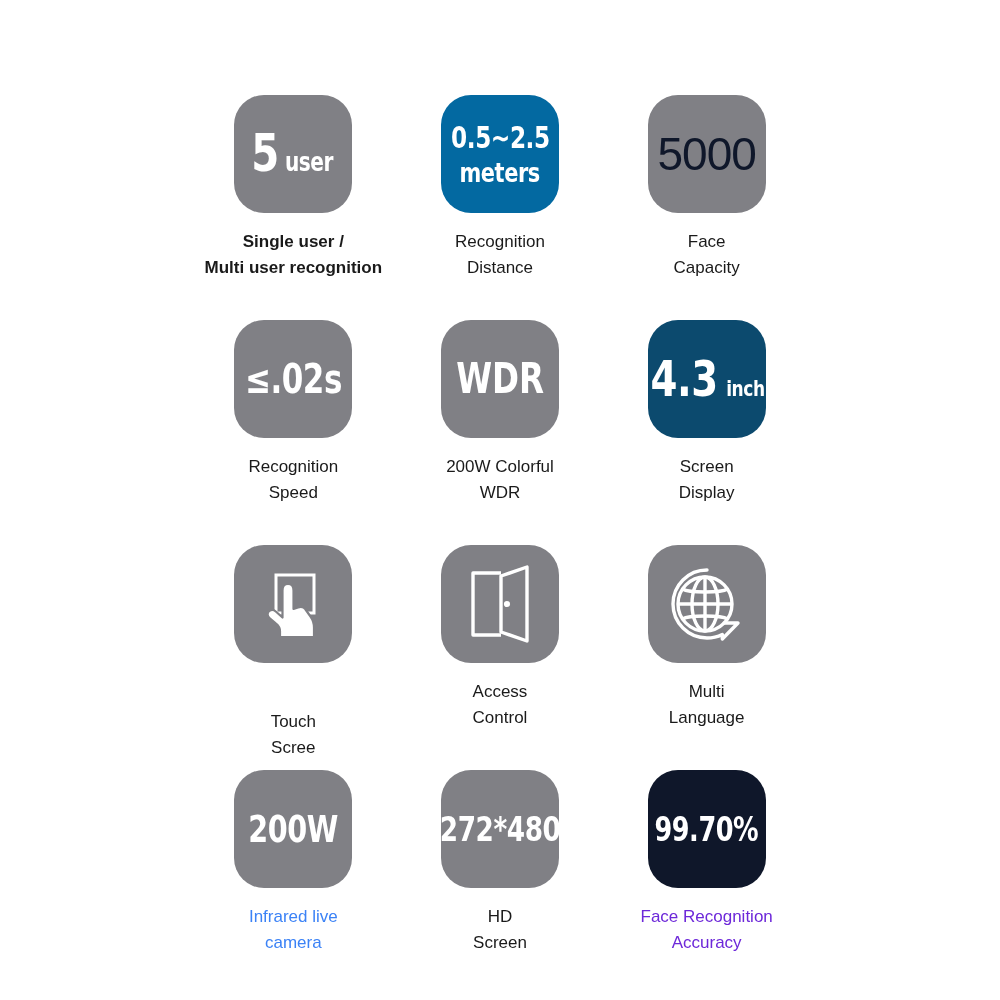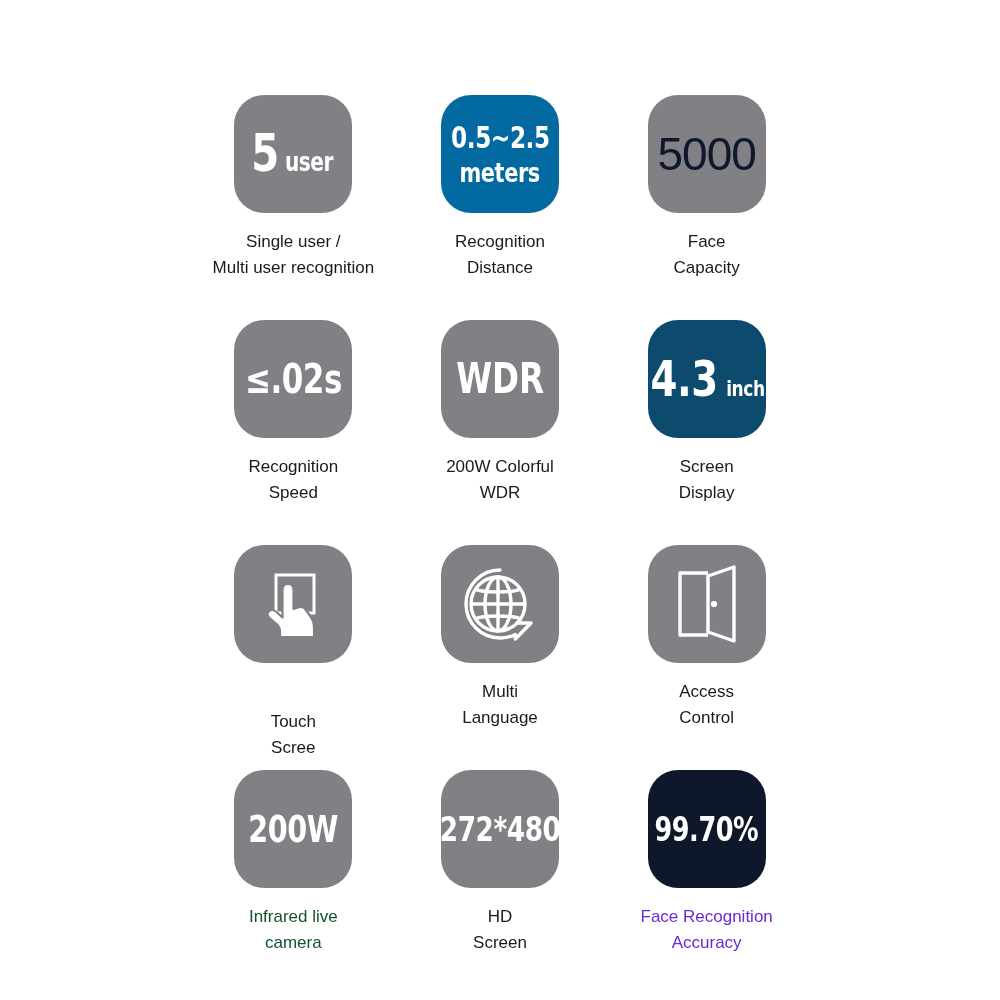--- a/index.html
+++ b/index.html
@@ -107,21 +107,21 @@
 
     <div class="cell">
       <div class="tile" style="background: rgb(128, 128, 133);">
         <div class="inner">
           <div class="row-5user">
             <span class="tt big5">5</span>
             <span class="tt sub-user">user</span>
           </div>
         </div>
       </div>
-      <div class="caption" style="color: rgb(26, 26, 26);">
+      <div class="caption" style="color: rgb(26, 26, 26); font-weight: bold;">
         <span class="ln">Single user /</span>
         <span class="ln">Multi user recognition</span>
       </div>
     </div>
 
     <div class="cell">
       <div class="tile" style="background: #0369a1;">
         <div class="inner">
           <span class="tt l1">0.5∼2.5</span>
           <span class="tt l2" style="margin-top:6px">meters</span>
@@ -189,20 +189,36 @@
         <span>
           <svg class="ico" width="82" height="82" viewBox="0 0 82 82">
             <rect x="24" y="12" width="38" height="38" fill="none" stroke="#ffffff" stroke-width="3"></rect>
             <path d="M36 21 L36 21 C39.5 21 41.5 24 41.5 27.5 L41.5 46 L46 44.5 C49 43.4 52 44.2 53.5 46.5 L58.5 53.5 C61 57 62 60.5 62 64.5 L62 74 L28 74 L28 68 C28 65 26.5 62.5 24 60.5 L17.5 55 C15 53 15 49.5 17.5 47.8 C19.5 46.4 22 46.8 23.8 48.5 L30.5 54.5 L30.5 27.5 C30.5 24 32.5 21 36 21 Z" fill="#ffffff" stroke="#808085" stroke-width="2.2" stroke-linejoin="round"></path>
           </svg>
         </span>
       </div>
       <div class="caption" style="color: rgb(26, 26, 26); margin-top: 46px;">
         <span class="ln">Touch</span>
         <span class="ln">Scree</span>
+      </div>
+    </div>
+
+    <div class="cell">
+      <div class="tile" style="background: rgb(128, 128, 133);">
+        <span>
+          <svg class="ico" width="84" height="84" viewBox="0 0 84 84">
+            <polyline points="43,11 15,11 15,73 43,73" fill="none" stroke="#ffffff" stroke-width="3.4" stroke-linejoin="round"></polyline>
+            <polygon points="43,14 69,5 69,79 43,70" fill="none" stroke="#ffffff" stroke-width="3.4" stroke-linejoin="round"></polygon>
+            <circle cx="49" cy="42" r="3.1" fill="#ffffff"></circle>
+          </svg>
+        </span>
+      </div>
+      <div class="caption" style="color: rgb(26, 26, 26);">
+        <span class="ln">Access</span>
+        <span class="ln">Control</span>
       </div>
     </div>
 
     <div class="cell">
       <div class="tile" style="background: rgb(128, 128, 133);">
         <span>
           <svg class="ico" width="86" height="86" viewBox="0 0 86 86">
             <path d="M43 9 C24.2 9 9 24.2 9 43 C9 61.8 24.2 77 43 77 C48.5 77 53.7 75.7 58.3 73.4 L58.3 78 L74 62 L60 62" fill="none" stroke="#ffffff" stroke-width="3.4" stroke-linejoin="round" stroke-linecap="round"></path>
             <circle cx="41" cy="43" r="27" fill="none" stroke="#ffffff" stroke-width="3.4"></circle>
             <ellipse cx="41" cy="43" rx="13" ry="27" fill="none" stroke="#ffffff" stroke-width="3.4"></ellipse>
@@ -214,41 +230,25 @@
         </span>
       </div>
       <div class="caption" style="color: rgb(26, 26, 26);">
         <span class="ln">Multi</span>
         <span class="ln">Language</span>
       </div>
     </div>
 
     <div class="cell">
       <div class="tile" style="background: rgb(128, 128, 133);">
-        <span>
-          <svg class="ico" width="84" height="84" viewBox="0 0 84 84">
-            <polyline points="43,11 15,11 15,73 43,73" fill="none" stroke="#ffffff" stroke-width="3.4" stroke-linejoin="round"></polyline>
-            <polygon points="43,14 69,5 69,79 43,70" fill="none" stroke="#ffffff" stroke-width="3.4" stroke-linejoin="round"></polygon>
-            <circle cx="49" cy="42" r="3.1" fill="#ffffff"></circle>
-          </svg>
-        </span>
-      </div>
-      <div class="caption" style="color: rgb(26, 26, 26);">
-        <span class="ln">Access</span>
-        <span class="ln">Control</span>
-      </div>
-    </div>
-
-    <div class="cell">
-      <div class="tile" style="background: rgb(128, 128, 133);">
         <div class="inner">
           <span class="tt t200w">200W</span>
         </div>
       </div>
-      <div class="caption" style="color: #14532d;">
+      <div class="caption" style="color: #3b82f6;">
         <span class="ln">Infrared live</span>
         <span class="ln">camera</span>
       </div>
     </div>
 
     <div class="cell">
       <div class="tile" style="background: rgb(128, 128, 133);">
         <div class="inner">
           <span class="tt tres">272*480</span>
         </div>

